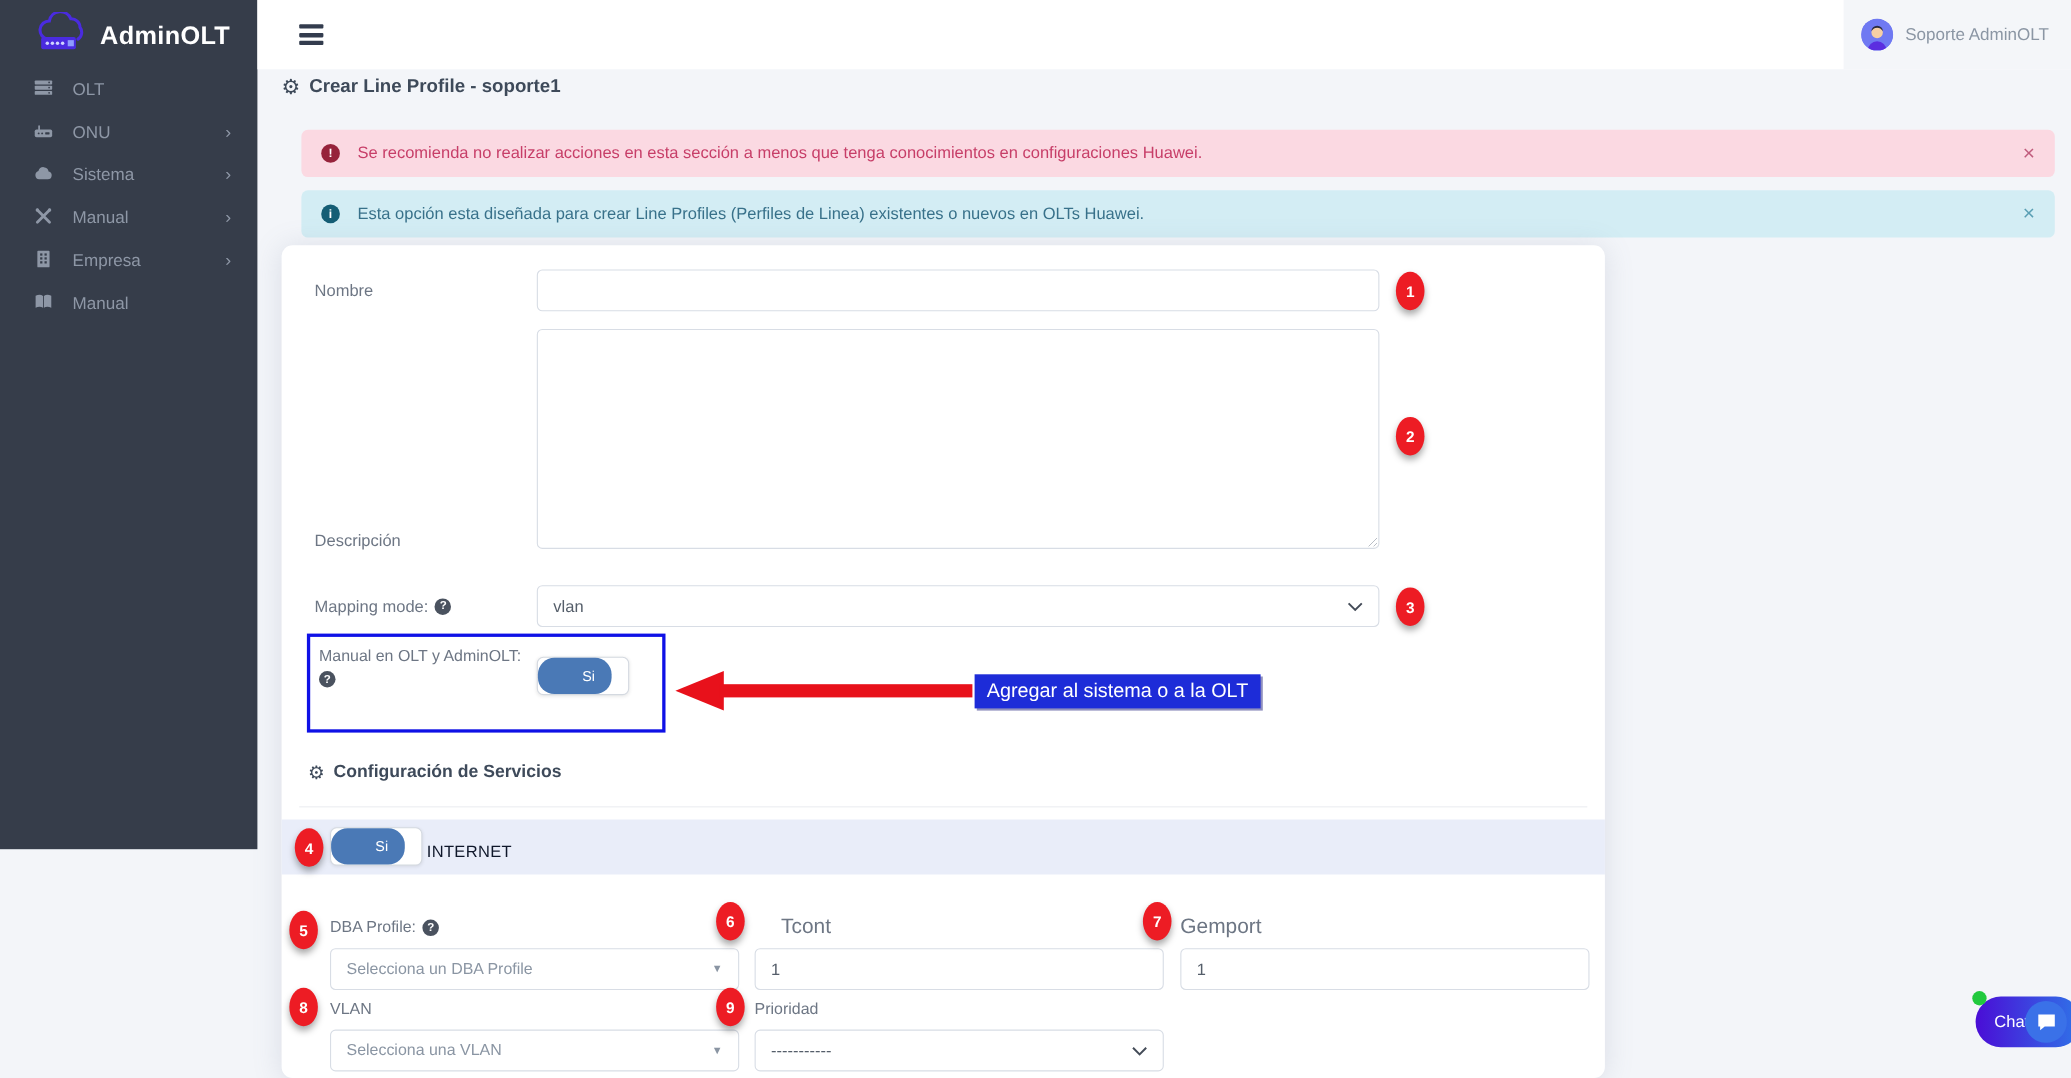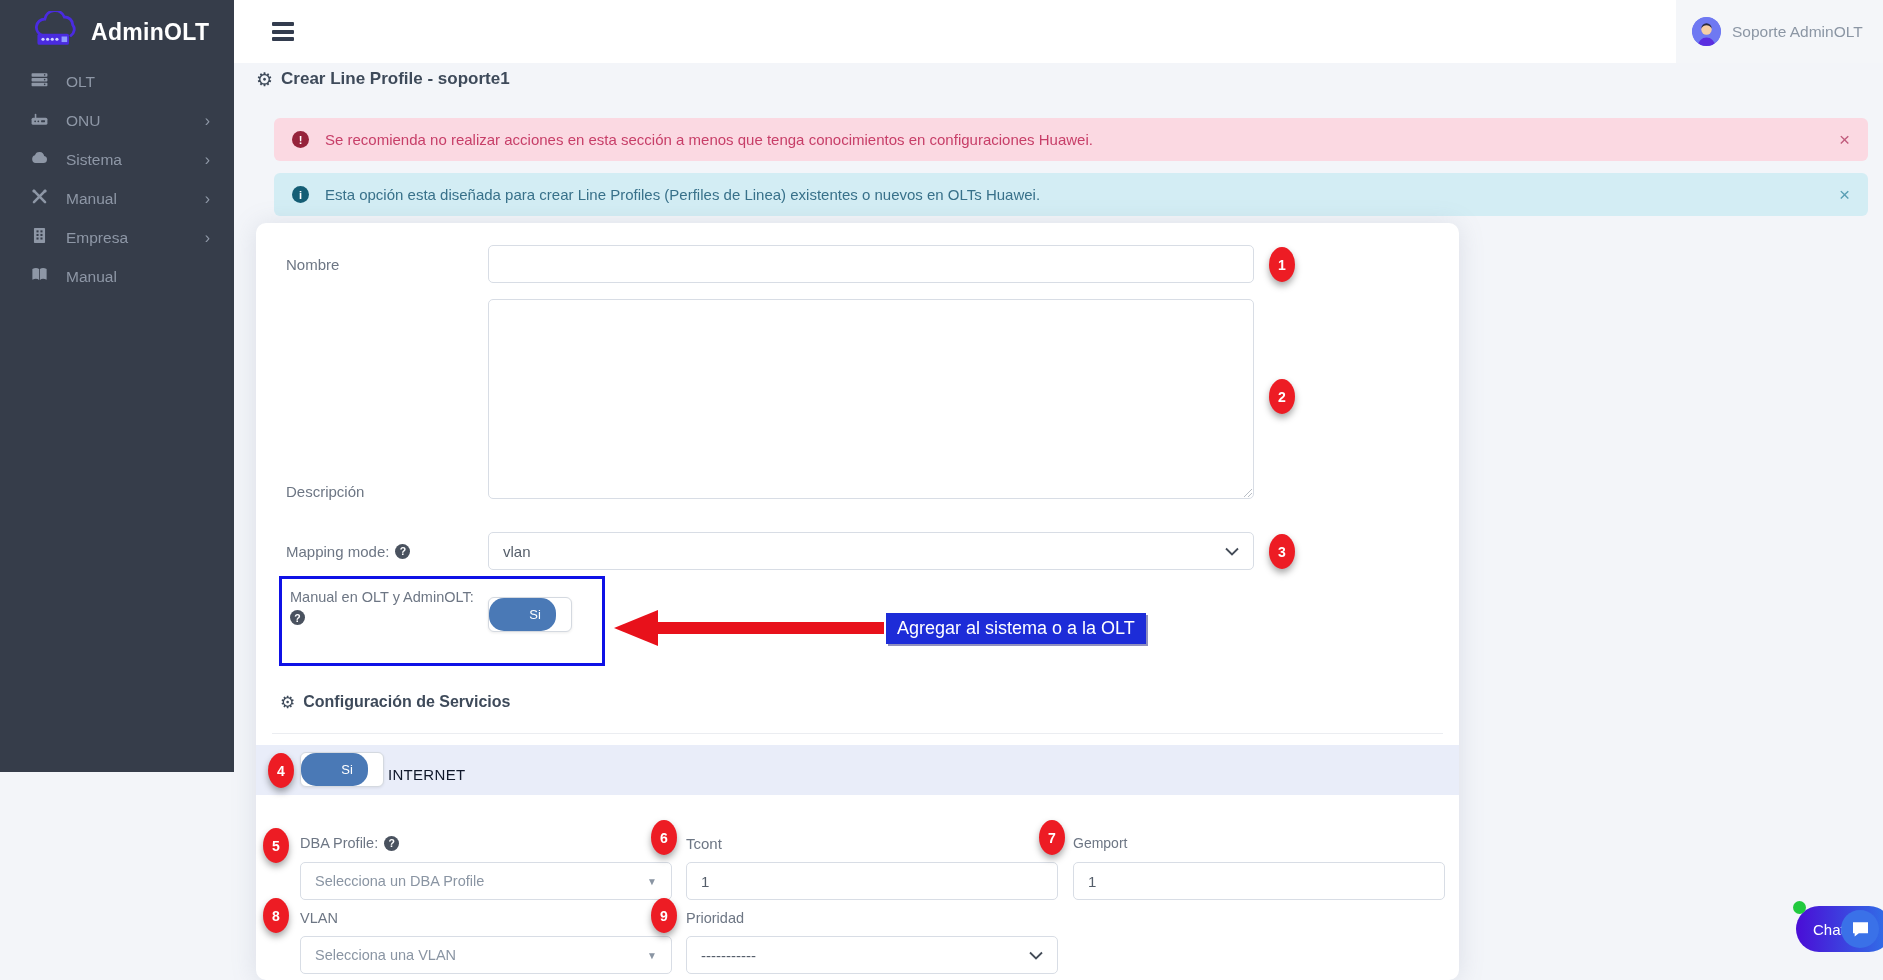--- a/index.html
+++ b/index.html
@@ -284,23 +284,23 @@
       <span class="on-half">Si</span>
     </div>
     <div class="service-name">INTERNET</div>
 
     <div class="num-badge" style="left:7px;top:605px;">5</div>
     <div class="flabel" style="left:44px;top:610px;height:20px;font-size:14.5px;">
       <span>DBA Profile:</span>
       <span class="help">?</span>
     </div>
     <div class="num-badge" style="left:395px;top:597px;">6</div>
-    <div class="flabel" style="left:430px;top:610px;height:20px;font-size:15px;">Tcont</div>
+    <div class="flabel" style="left:454px;top:610px;height:20px;font-size:19px;">Tcont</div>
     <div class="num-badge" style="left:783px;top:597px;">7</div>
-    <div class="flabel" style="left:817px;top:610px;height:20px;font-size:14px;">Gemport</div>
+    <div class="flabel" style="left:817px;top:610px;height:20px;font-size:19px;">Gemport</div>
 
     <div class="sel" style="left:44px;top:639px;width:372px;">
       <span class="ph">Selecciona un DBA Profile</span>
       <span class="tri">▼</span>
     </div>
     <input class="tinput" style="left: 430px; top: 639px; width: 372px;" value="1">
     <input class="tinput" style="left: 817px; top: 639px; width: 372px;" value="1">
 
     <div class="num-badge" style="left:7px;top:675px;">8</div>
     <div class="flabel" style="left:44px;top:685px;height:20px;font-size:14.5px;">VLAN</div>

